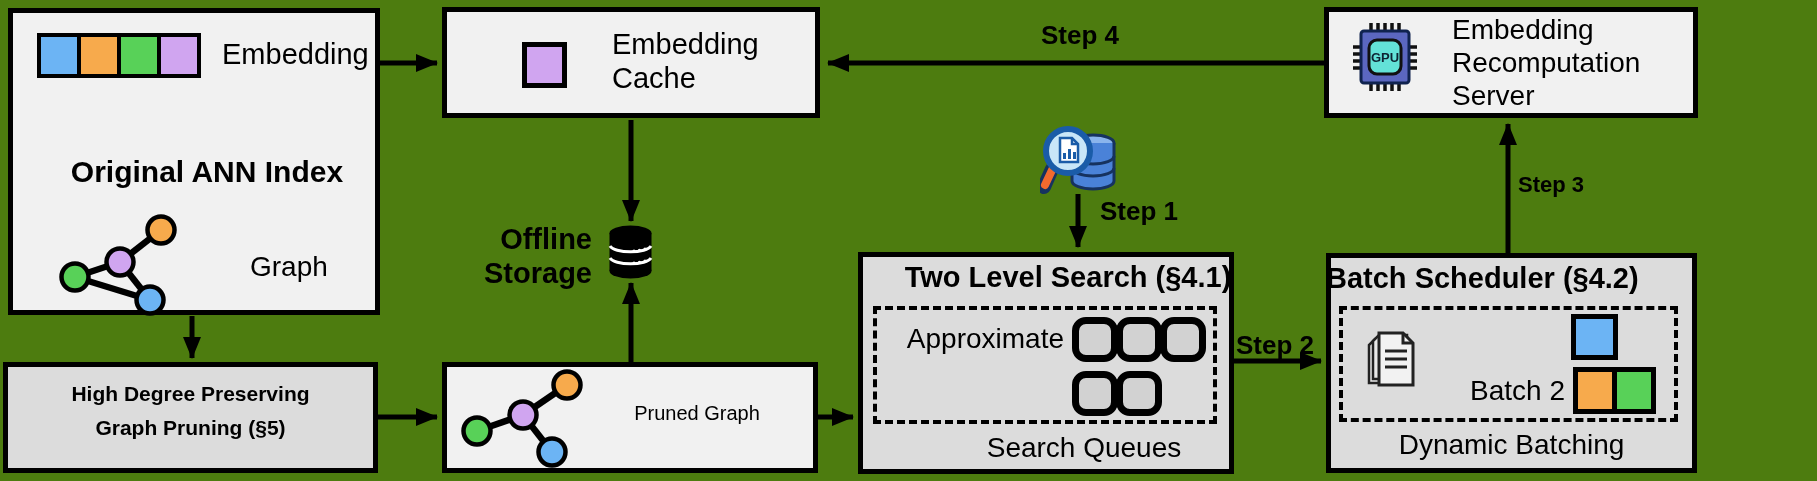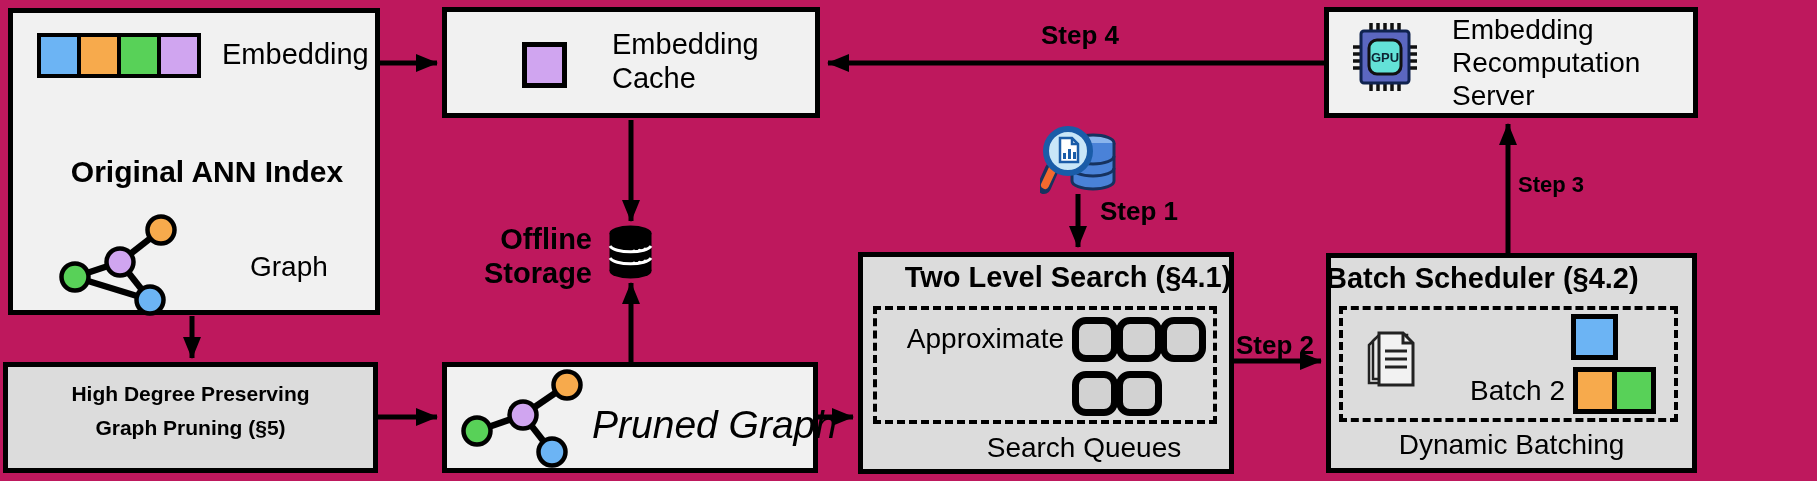--- a/index.html
+++ b/index.html
@@ -1,16 +1,16 @@
 <!DOCTYPE html>
 <html><head>
 <meta charset="utf-8">
 <style>
   html,body{margin:0;padding:0;background:#fff;}
-  .canvas{position:relative;width:1817px;height:481px;background:#be185d;overflow:hidden;
+  .canvas{position:relative;width:1817px;height:481px;background:#4d7c0f;overflow:hidden;
           font-family:"Liberation Sans","DejaVu Sans",sans-serif;color:#000;}
   .overlay{position:absolute;left:0;top:0;width:1817px;height:481px;}
   .box{position:absolute;box-sizing:border-box;border:5px solid #000;}
   .light{background:#f1f1f1;}
   .gray{background:#dcdcdc;}
   .t{position:absolute;white-space:nowrap;line-height:1.16;}
   .b{font-weight:700;}
   .ctr{text-align:center;}
   .rgt{text-align:right;}
   
@@ -26,21 +26,21 @@
   .cache{left:442px;top:7px;width:378px;height:111px;}
   .cache-sq{position:absolute;left:522px;top:42px;width:45px;height:46px;box-sizing:border-box;border:5px solid #000;}
   .cache-lbl{left:612px;top:27px;font-size:29px;line-height:34px;}
   
   .stor-lbl{left:462px;top:222px;width:130px;font-size:29px;line-height:34px;}
   
   .hdp{left:3px;top:362px;width:375px;height:111px;}
   .hdp-lbl{left:3px;top:377px;width:375px;font-size:21px;line-height:34px;}
   
   .pruned{left:442px;top:362px;width:376px;height:111px;}
-  .pruned-lbl{left:592px;top:402px;width:210px;font-size:39px;text-align:center;font-style:italic;}
+  .pruned-lbl{left:592px;top:402px;width:210px;font-size:20px;text-align:center;}
   
   .uq-lbl{left:868px;top:137px;font-size:29px;}
   
   .tls{left:858px;top:252px;width:376px;height:222px;}
   .tls-title{left:858px;top:261px;width:420px;font-size:29px;}
   .dashed{position:absolute;box-sizing:border-box;border:4px dashed #000;}
   .tls-dash{left:873px;top:306px;width:344px;height:118px;}
   .q-lbl1{left:884px;top:323px;width:180px;font-size:28px;}
   .q-lbl2{left:884px;top:378px;width:180px;font-size:28px;}
   .qrow{position:absolute;display:flex;}

